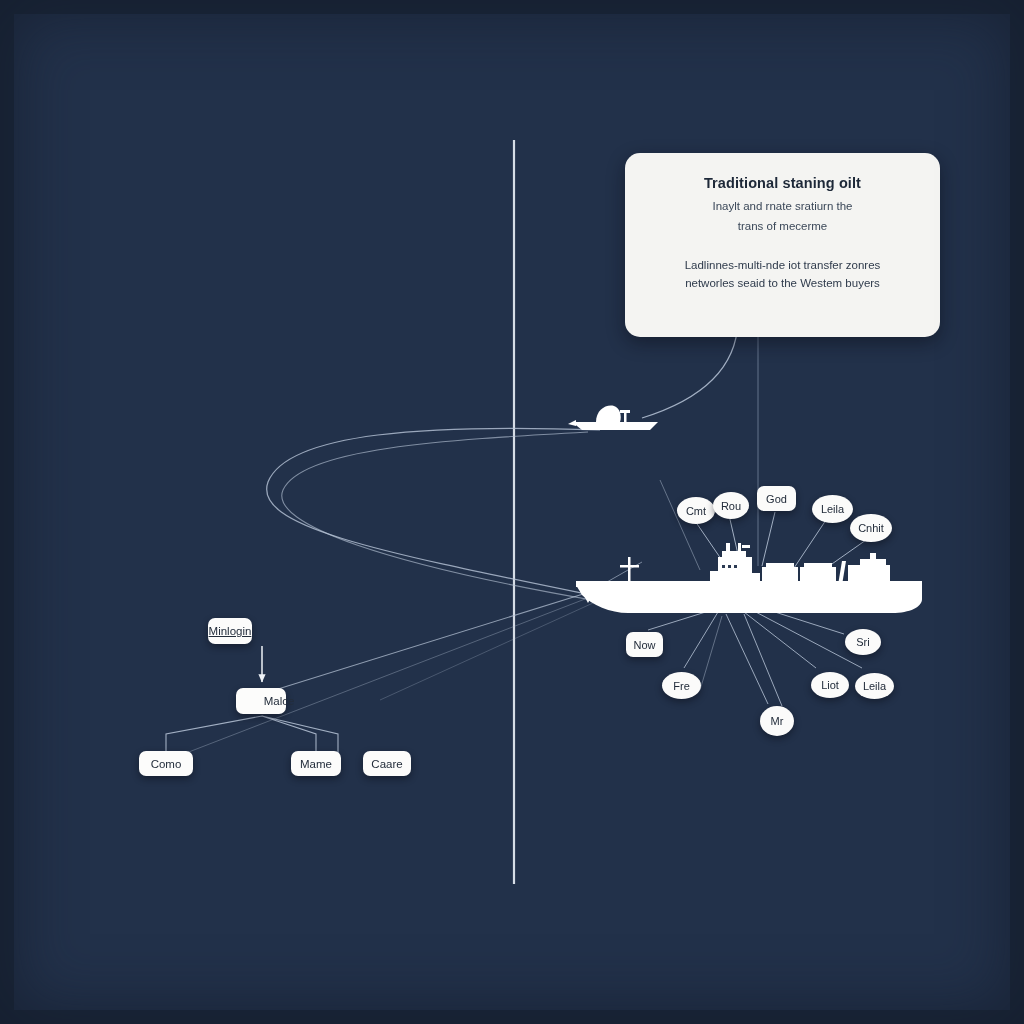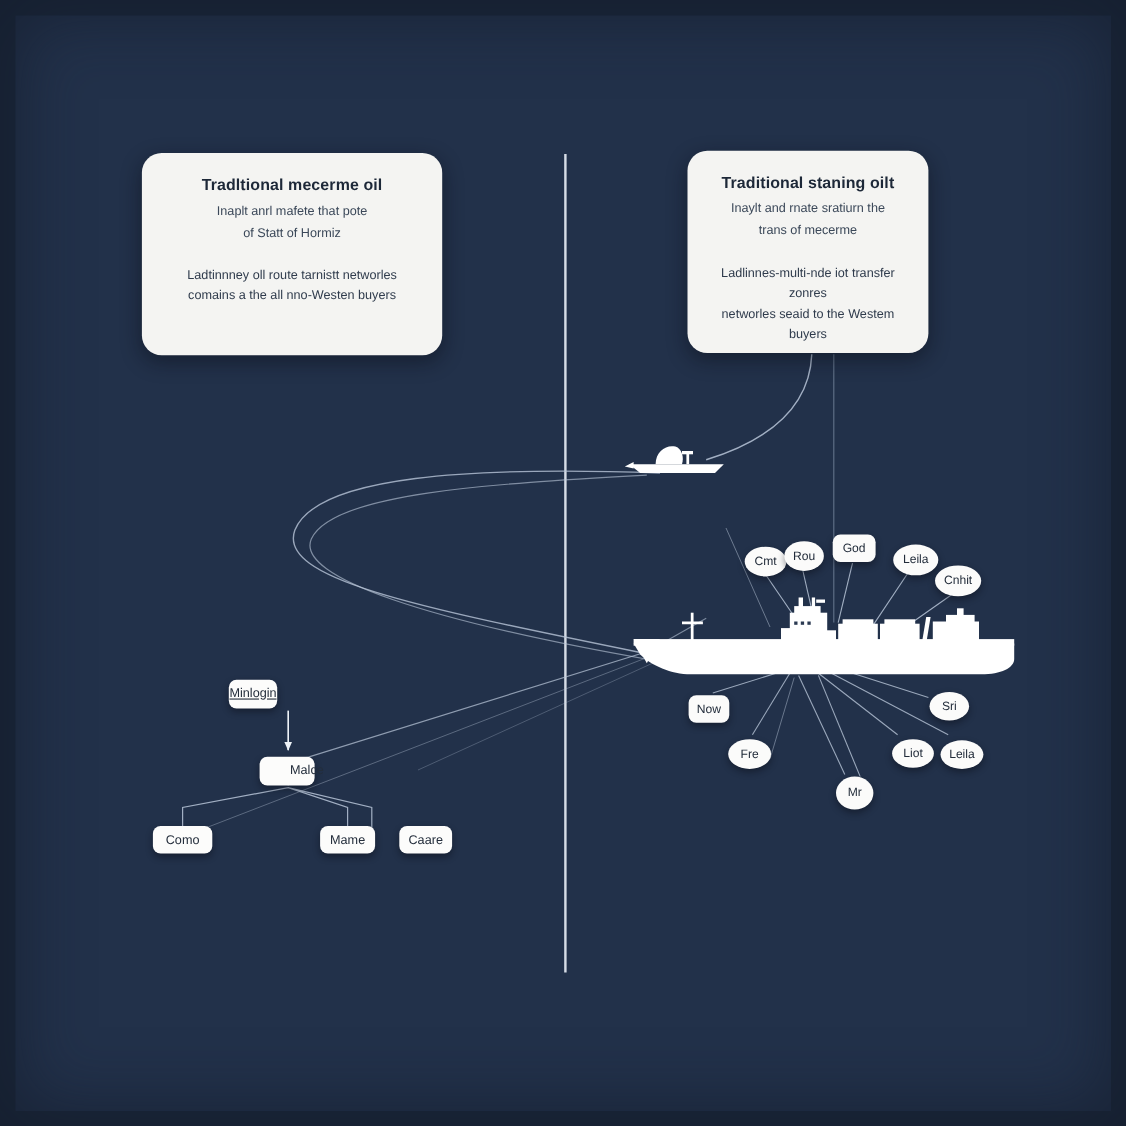--- a/index.html
+++ b/index.html
@@ -57,21 +57,21 @@
     margin-bottom:2px;
   }
   .card-gap{height:18px;}
   .card-body{
     font-size:11.5px;
     color:#2f3b4c;
     line-height:1.6;
   }
 
   #card-left{left:129px;top:139px;width:273px;height:184px;}
-  #card-right{left:625px;top:137px;width:219px;height:184px;}
+  #card-right{left:625px;top:153px;width:315px;height:184px;border-radius:15px;}
 
   
   .node-label{
     position:absolute;
     background:#fbfbfa;
     color:#222c3a;
     font-size:11px;
     display:flex;align-items:center;justify-content:center;
     box-shadow:0 3px 7px rgba(8,12,20,.45);
     z-index:25;
@@ -188,28 +188,20 @@
       <g fill="#ffffff">
         <path d="M6,26 L92,26 L84,34 L16,34 Z"></path>
         <path d="M30,26 C30,14 40,8 48,10 C54,12 56,20 54,26 Z"></path>
         <rect x="58" y="16" width="2.5" height="10"></rect>
         <rect x="54" y="14" width="10" height="3"></rect>
         <path d="M2,28 L10,24 L10,30 Z"></path>
       </g>
     </svg>
   </div>
 
-  <div class="info-card" id="card-left">
-    <div class="card-title">Tradltional mecerme oil</div>
-    <div class="card-sub">Inaplt anrl mafete that pote</div>
-    <div class="card-sub">of Statt of Hormiz</div>
-    <div class="card-gap"></div>
-    <div class="card-body">Ladtinnney oll route tarnistt networles</div>
-    <div class="card-body">comains a the all nno-Westen buyers</div>
-  </div>
 
   <div class="info-card" id="card-right">
     <div class="card-title">Traditional staning oilt</div>
     <div class="card-sub">Inaylt and rnate sratiurn the</div>
     <div class="card-sub">trans of mecerme</div>
     <div class="card-gap"></div>
     <div class="card-body">Ladlinnes-multi-nde iot transfer zonres</div>
     <div class="card-body">networles seaid to the Westem buyers</div>
   </div>
 

